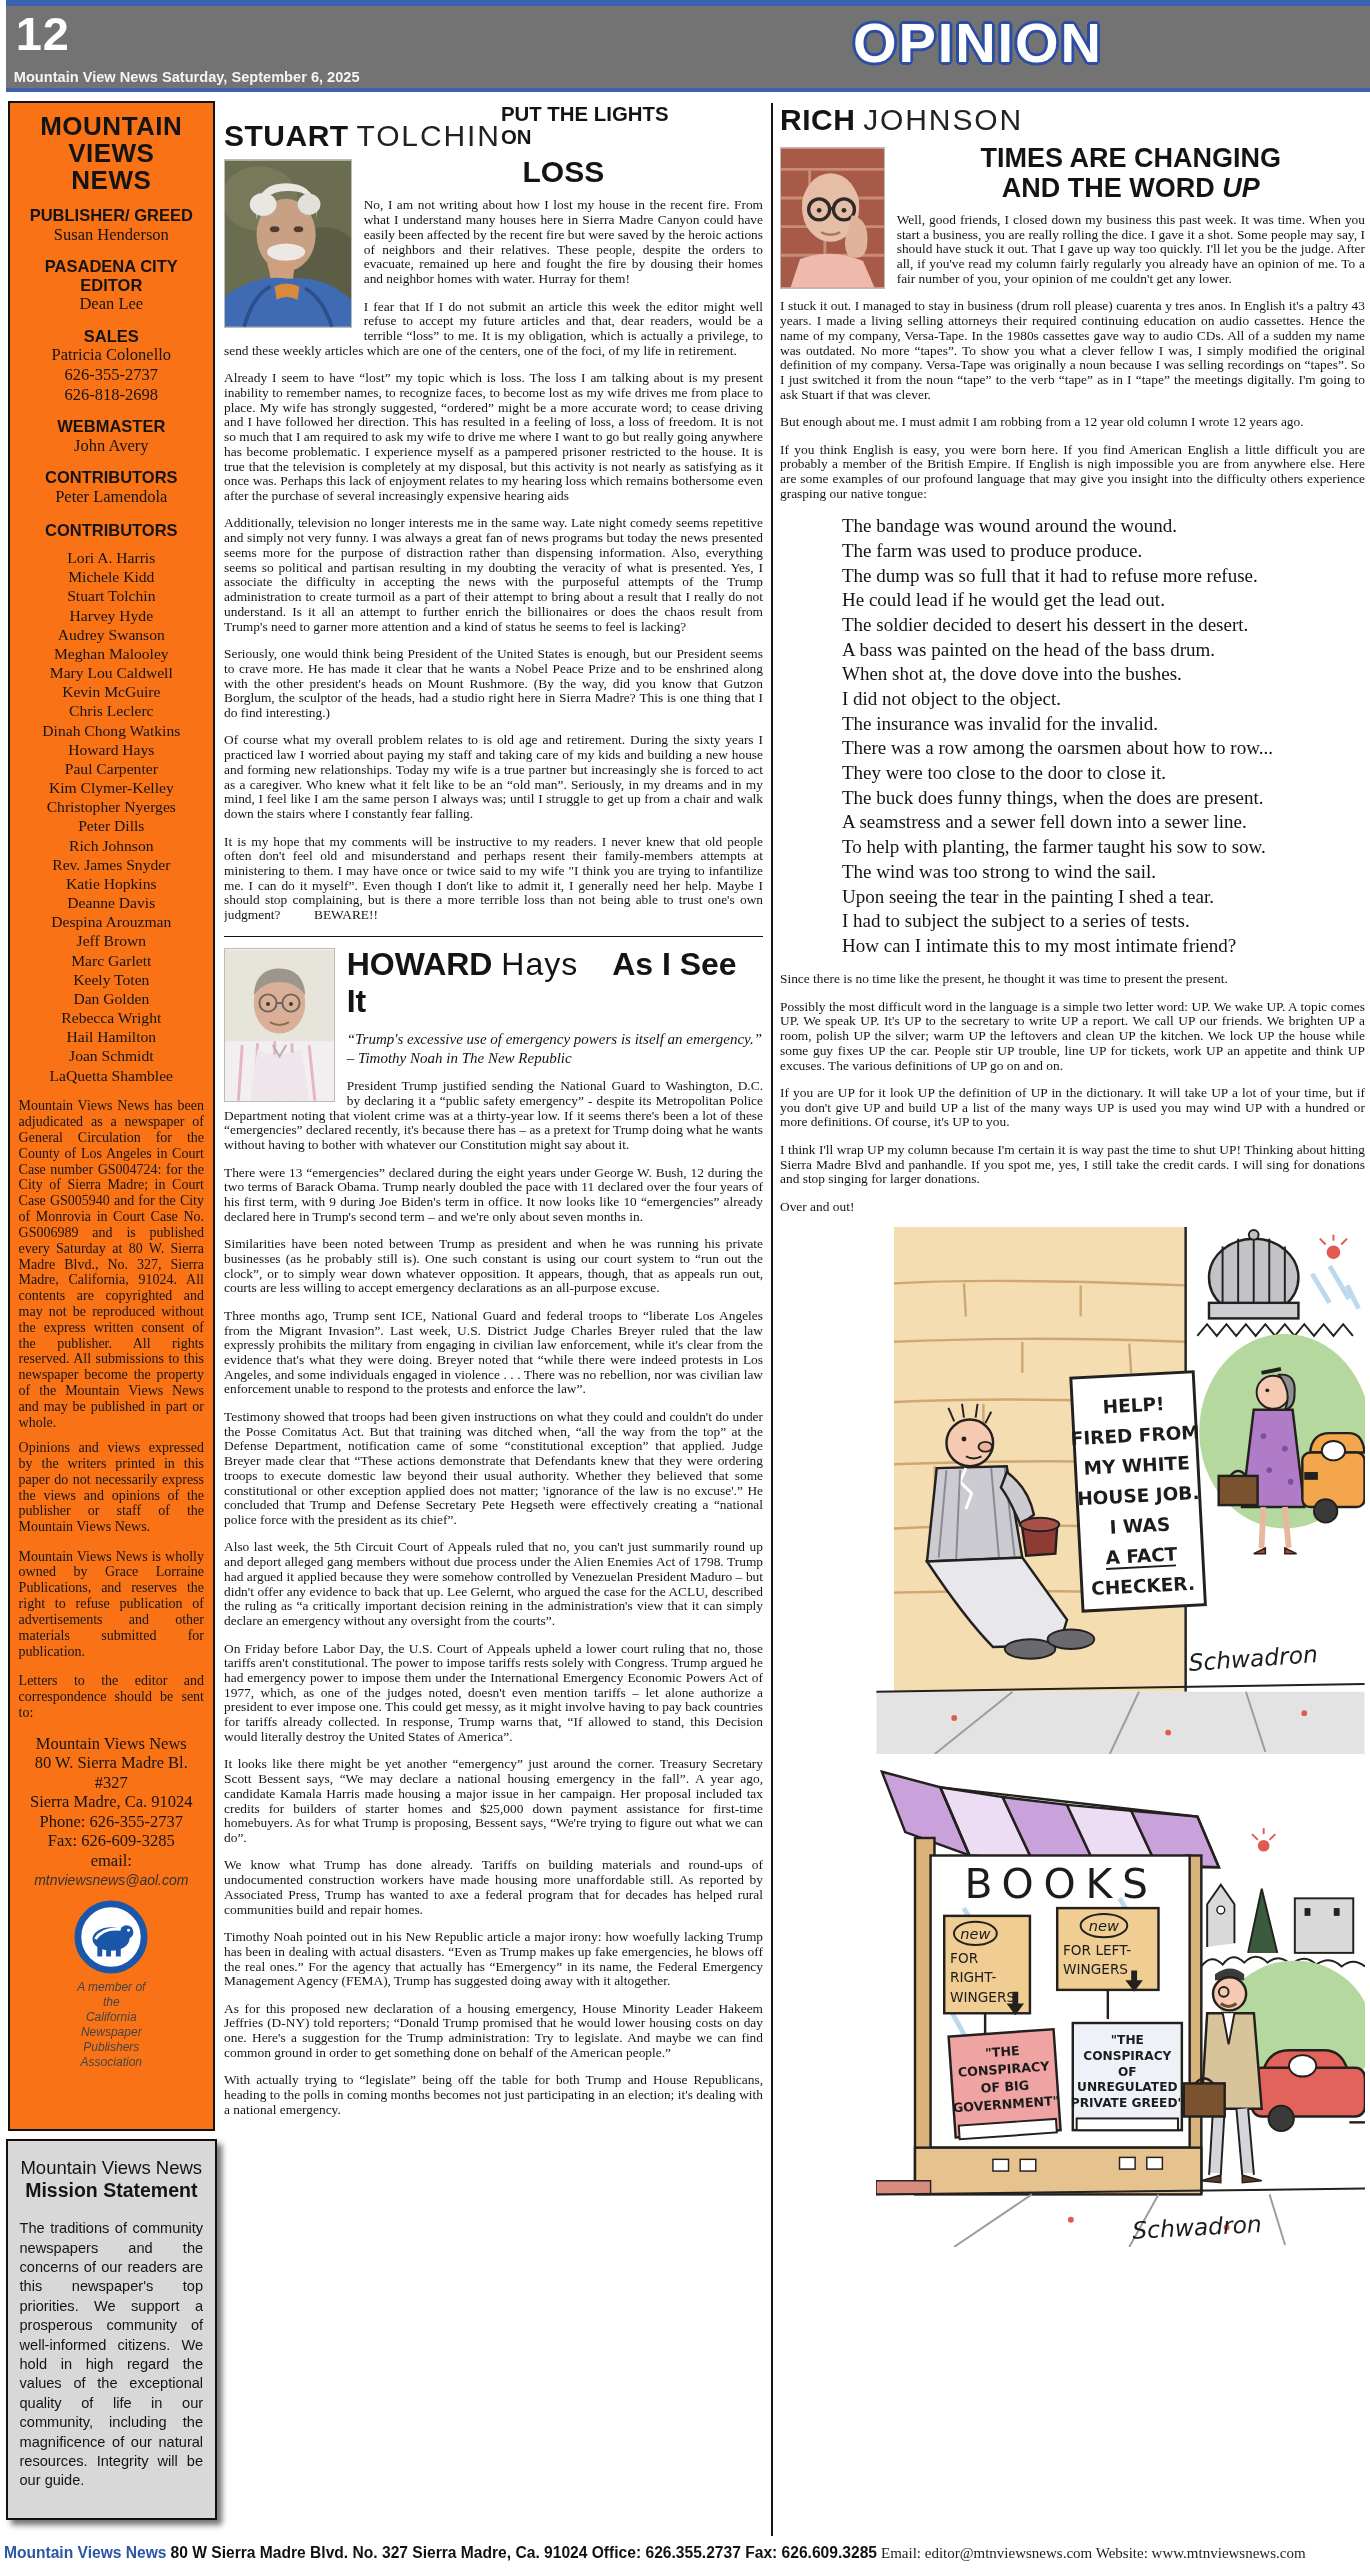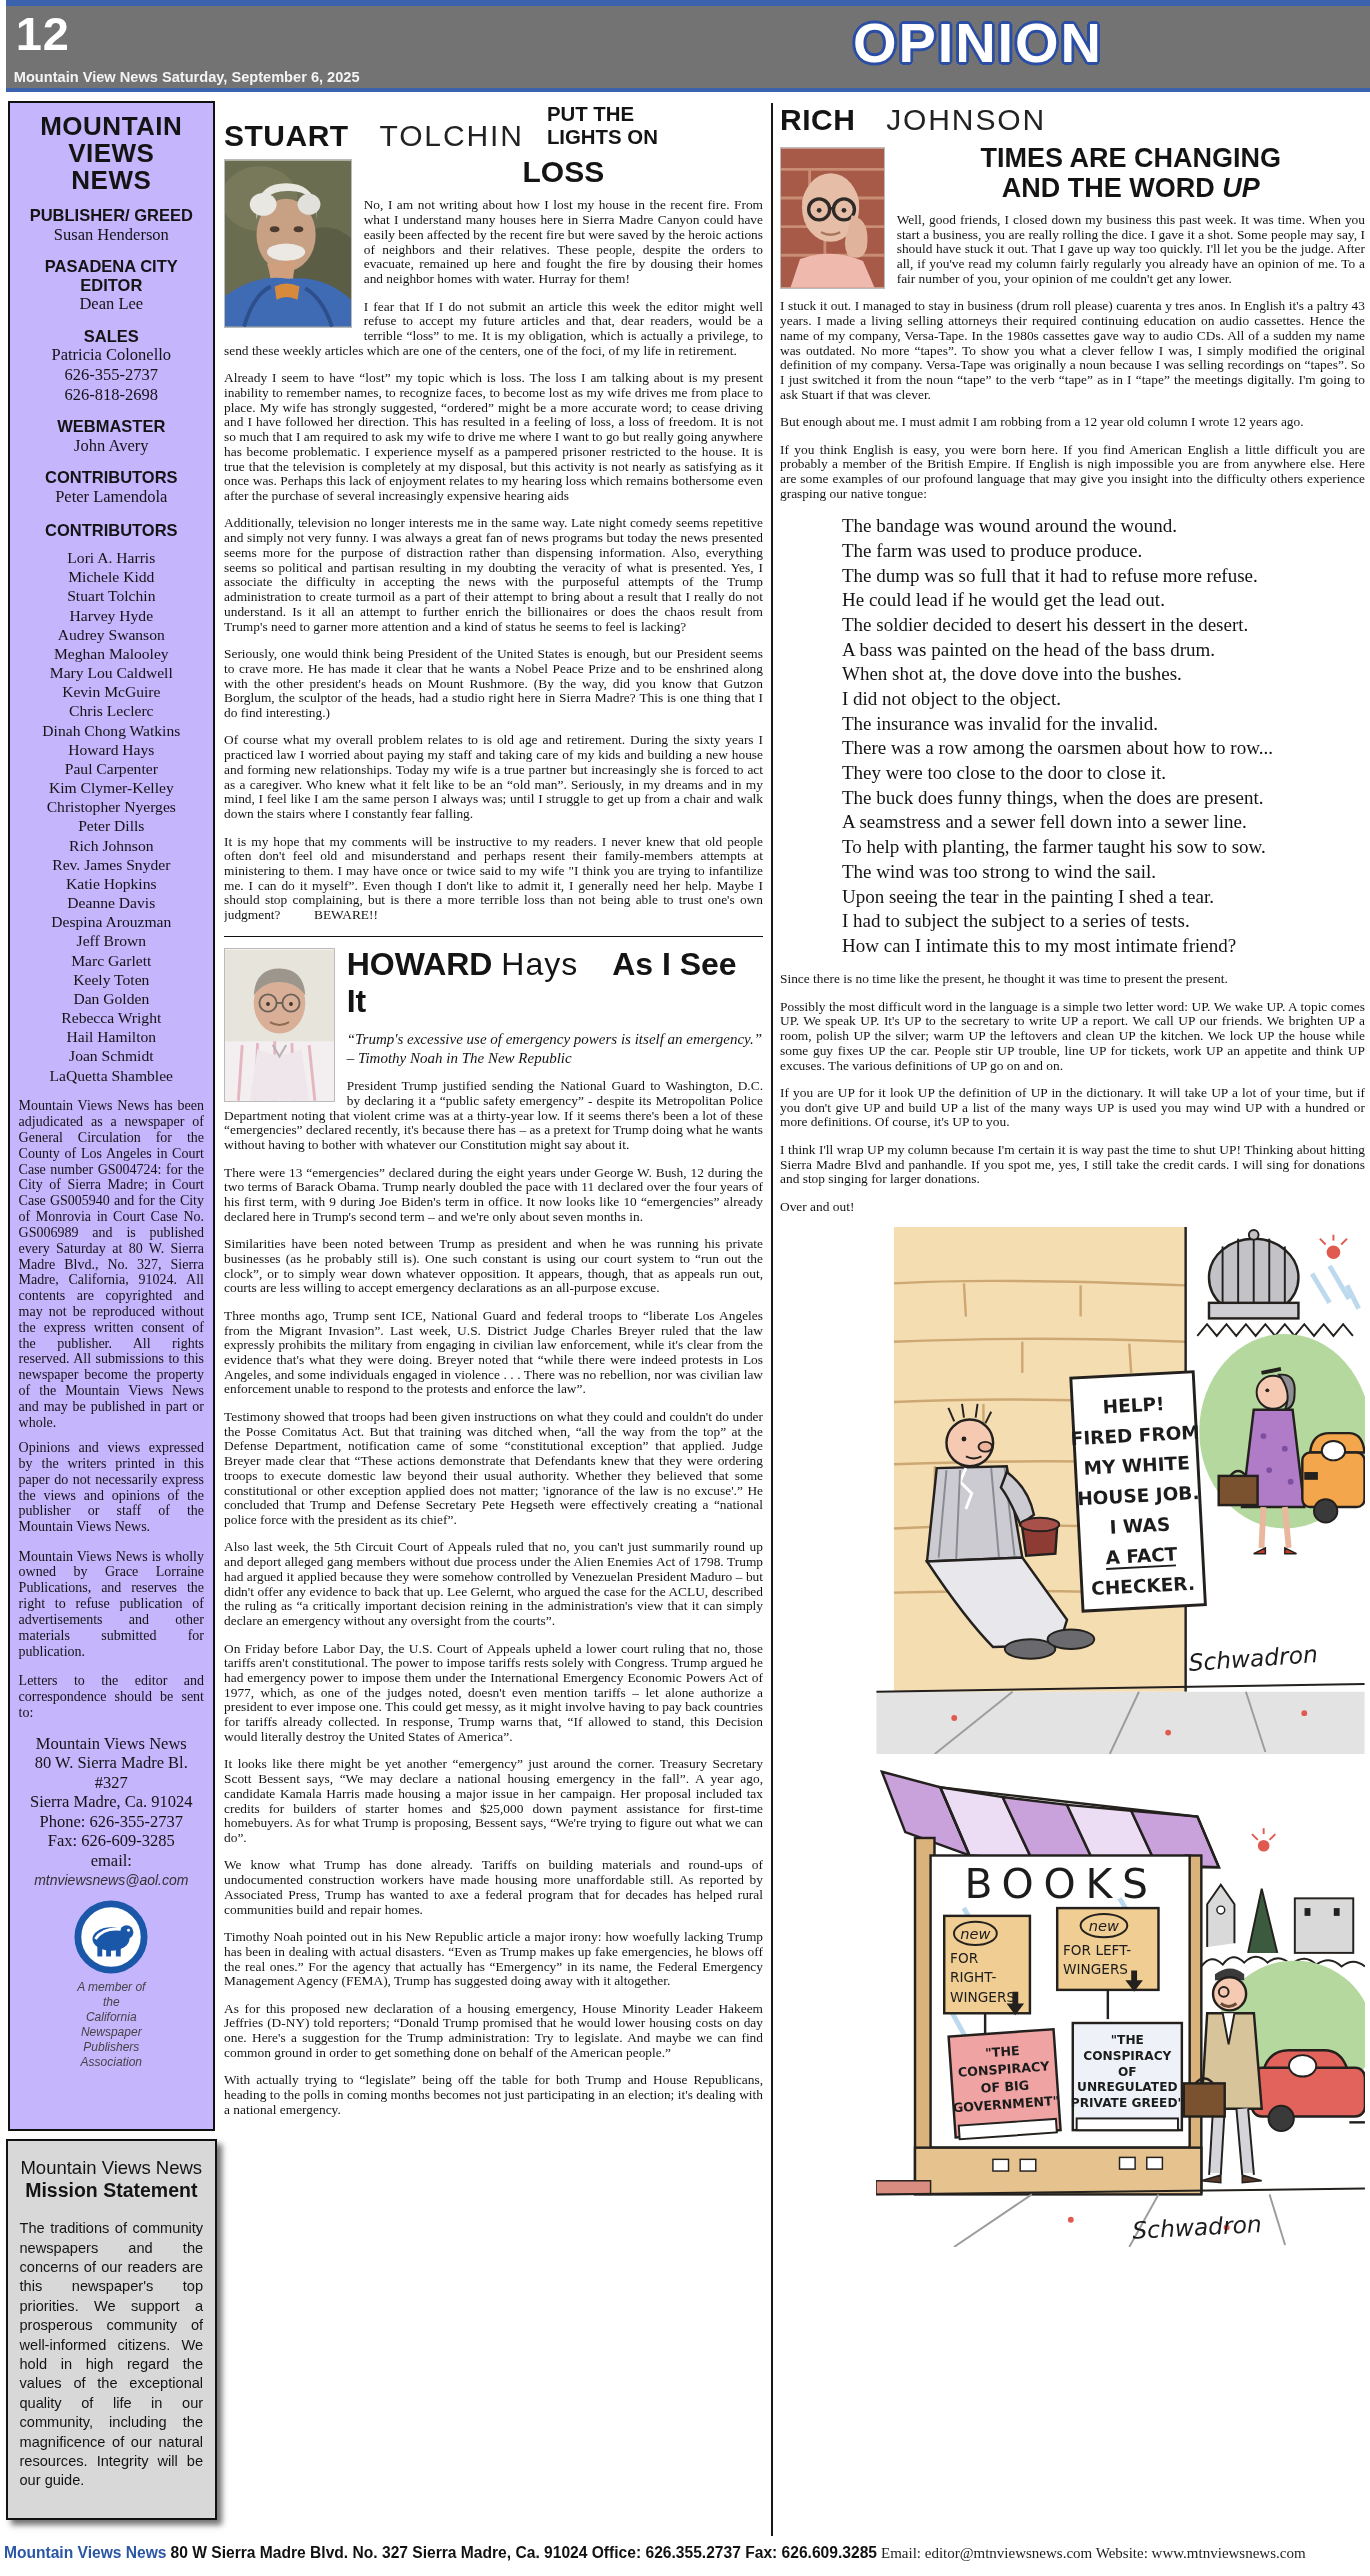--- a/index.html
+++ b/index.html
@@ -23,21 +23,21 @@
     text-shadow: 2.9px 0 0 #2a4da5, -2.9px 0 0 #2a4da5, 0 2.9px 0 #2a4da5, 0 -2.9px 0 #2a4da5,
                  1.9px 1.9px 0 #2a4da5, -1.9px -1.9px 0 #2a4da5, 1.9px -1.9px 0 #2a4da5, -1.9px 1.9px 0 #2a4da5;
   }
   .hdr .dateline {
     position:absolute; left:7.8px; bottom:2.9px; color:#f4f4f4;
     font-family:"Liberation Sans", sans-serif; font-weight:bold; font-size:14.6px;
   }
   
   .sidebar {
     position:absolute; left:7.8px; top:101px; width:207px; height:2030px;
-    border:2.9px solid #111; background:#c4b5fd; padding:9.7px 8.8px; text-align:center; overflow:hidden;
+    border:2.9px solid #111; background:#f97316; padding:9.7px 8.8px; text-align:center; overflow:hidden;
   }
   .masthead div { font-family:"Liberation Sans", sans-serif; font-weight:bold; font-size:26px; line-height:1.04; letter-spacing:0.5px; }
   .role { margin-top:12.7px; }
   .role .rtitle { font-family:"Liberation Sans", sans-serif; font-weight:bold; font-size:16.5px; line-height:1.12; }
   .role .rlines div { font-size:16.5px; line-height:1.2; }
   .contrib-title { margin-top:14.6px; font-family:"Liberation Sans", sans-serif; font-weight:bold; font-size:16.5px; }
   .contrib-list { margin-top:7.8px; }
   .contrib-list div { font-size:15.6px; line-height:1.23; }
   .legal, .opinions, .ownership, .letters { margin-top:13.6px; text-align:justify; font-size:14px; line-height:1.13; }
   .opinions { margin-top:9.7px; }
@@ -52,21 +52,21 @@
     background:#d8d8d8; border:2.9px solid #111; box-shadow:4.9px 4.9px 5.8px rgba(0,0,0,.55);
     padding:15.6px 11.7px;
   }
   .mission .m1 { font-family:"Liberation Sans", sans-serif; font-size:18.5px; text-align:center; }
   .mission .m2 { font-family:"Liberation Sans", sans-serif; font-weight:bold; font-size:19.5px; text-align:center; }
   .mission .mbody { margin-top:17.5px; font-family:"Liberation Sans", sans-serif; font-size:14.6px; line-height:1.33; text-align:justify; }
   
   .colmid { position:absolute; left:224px; top:103px; width:539px; height:2435px; overflow:hidden; }
   .colright { position:absolute; left:780px; top:103px; width:585px; height:2439px; overflow:hidden; }
   .vrule { position:absolute; left:771px; top:103px; width:1.9px; height:2433px; background:#161616; }
-  .byline-row { display:flex; align-items:flex-end;gap:23px; }
+  .byline-row { display:flex; align-items:flex-end; }
   .b-heavy { font-family:"Liberation Sans", sans-serif; font-weight:bold; font-size:30px; letter-spacing:0.5px; }
   .b-light { font-family:"Liberation Sans", sans-serif; font-weight:normal; font-size:30px; letter-spacing:1.9px; margin-left:7.8px; color:#222; }
   .t-head1 { font-family:"Liberation Sans", sans-serif; font-weight:bold; font-size:20.4px; margin-left:auto; margin-right:76px; padding-bottom:3.9px; }
   .t-head2 { font-family:"Liberation Sans", sans-serif; font-weight:bold; font-size:30px; text-align:center; margin:1.9px 0 9.7px 0; }
   .photo { float:left; margin:3.9px 11.7px 5.8px 0; border:1px solid #bbb; }
   p.art { text-align:justify; font-size:13.4px; line-height:1.1; margin-bottom:12.7px; }
   .hays-sec { border-top:1.9px solid #111; margin-top:1.9px; padding-top:7.8px; }
   .hays-byline { font-family:"Liberation Sans", sans-serif; font-size:32px; padding-top:1.9px; }
   .hays-byline .hb1 { font-weight:bold; }
   .hays-byline .hb2 { font-weight:normal; letter-spacing:1px; }

